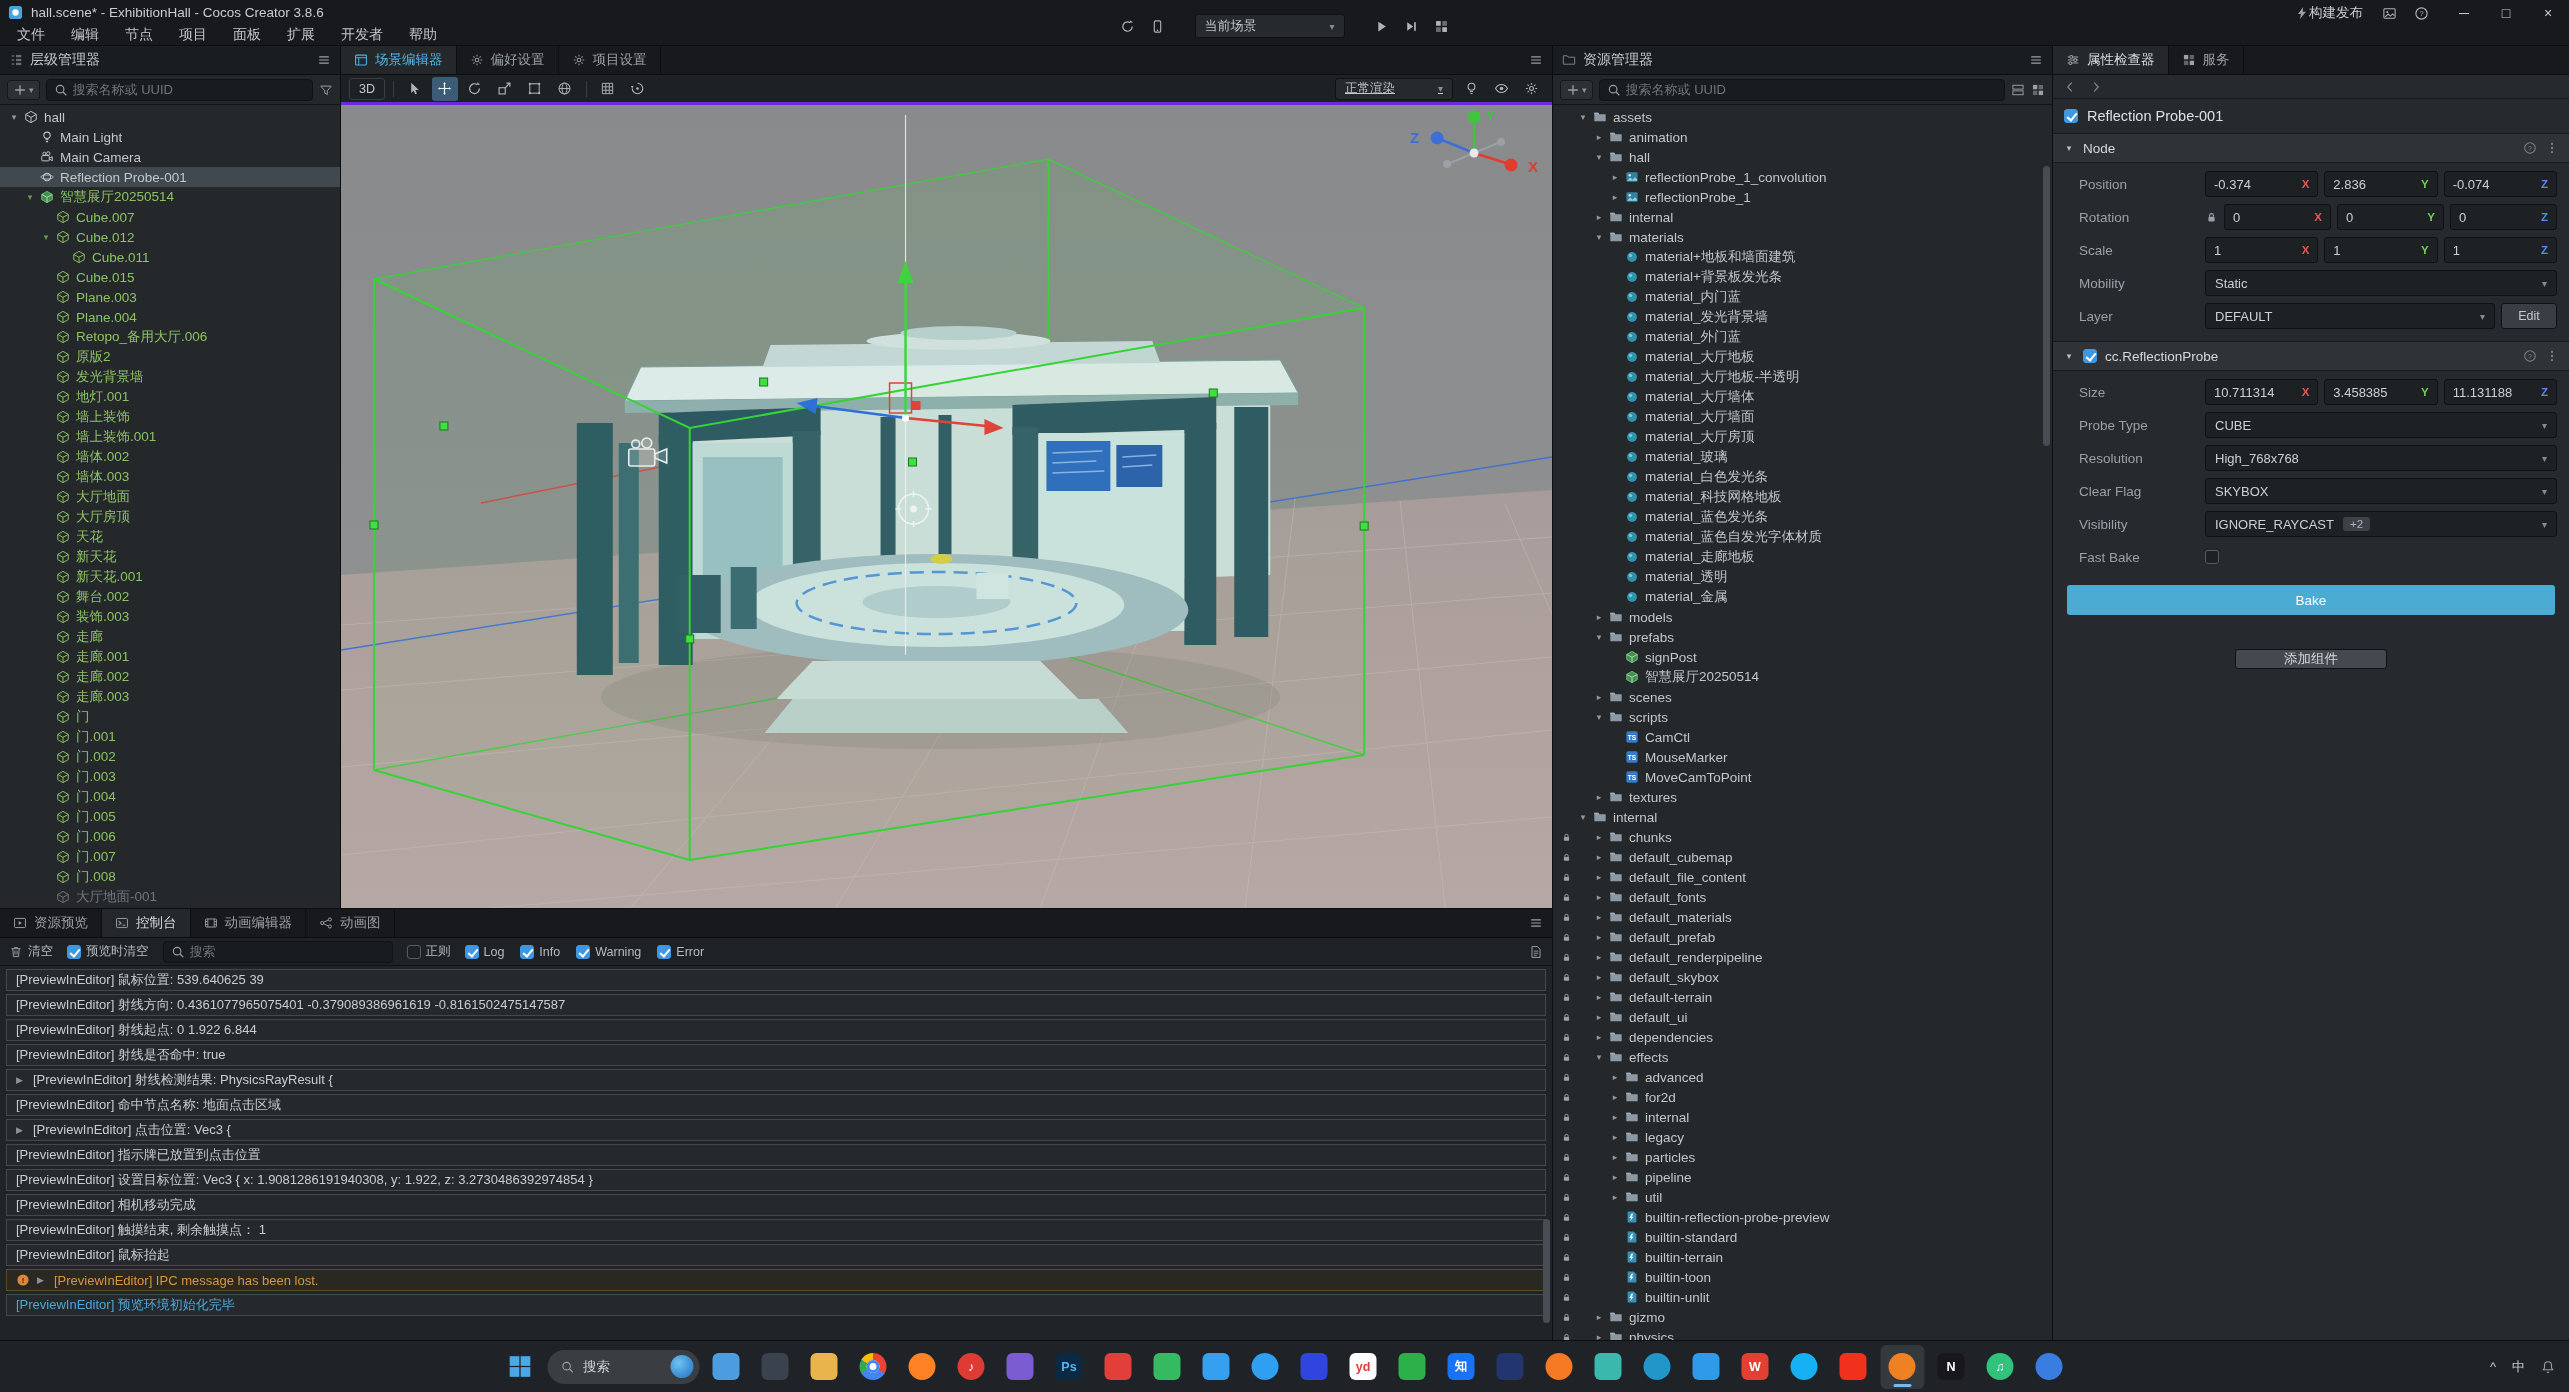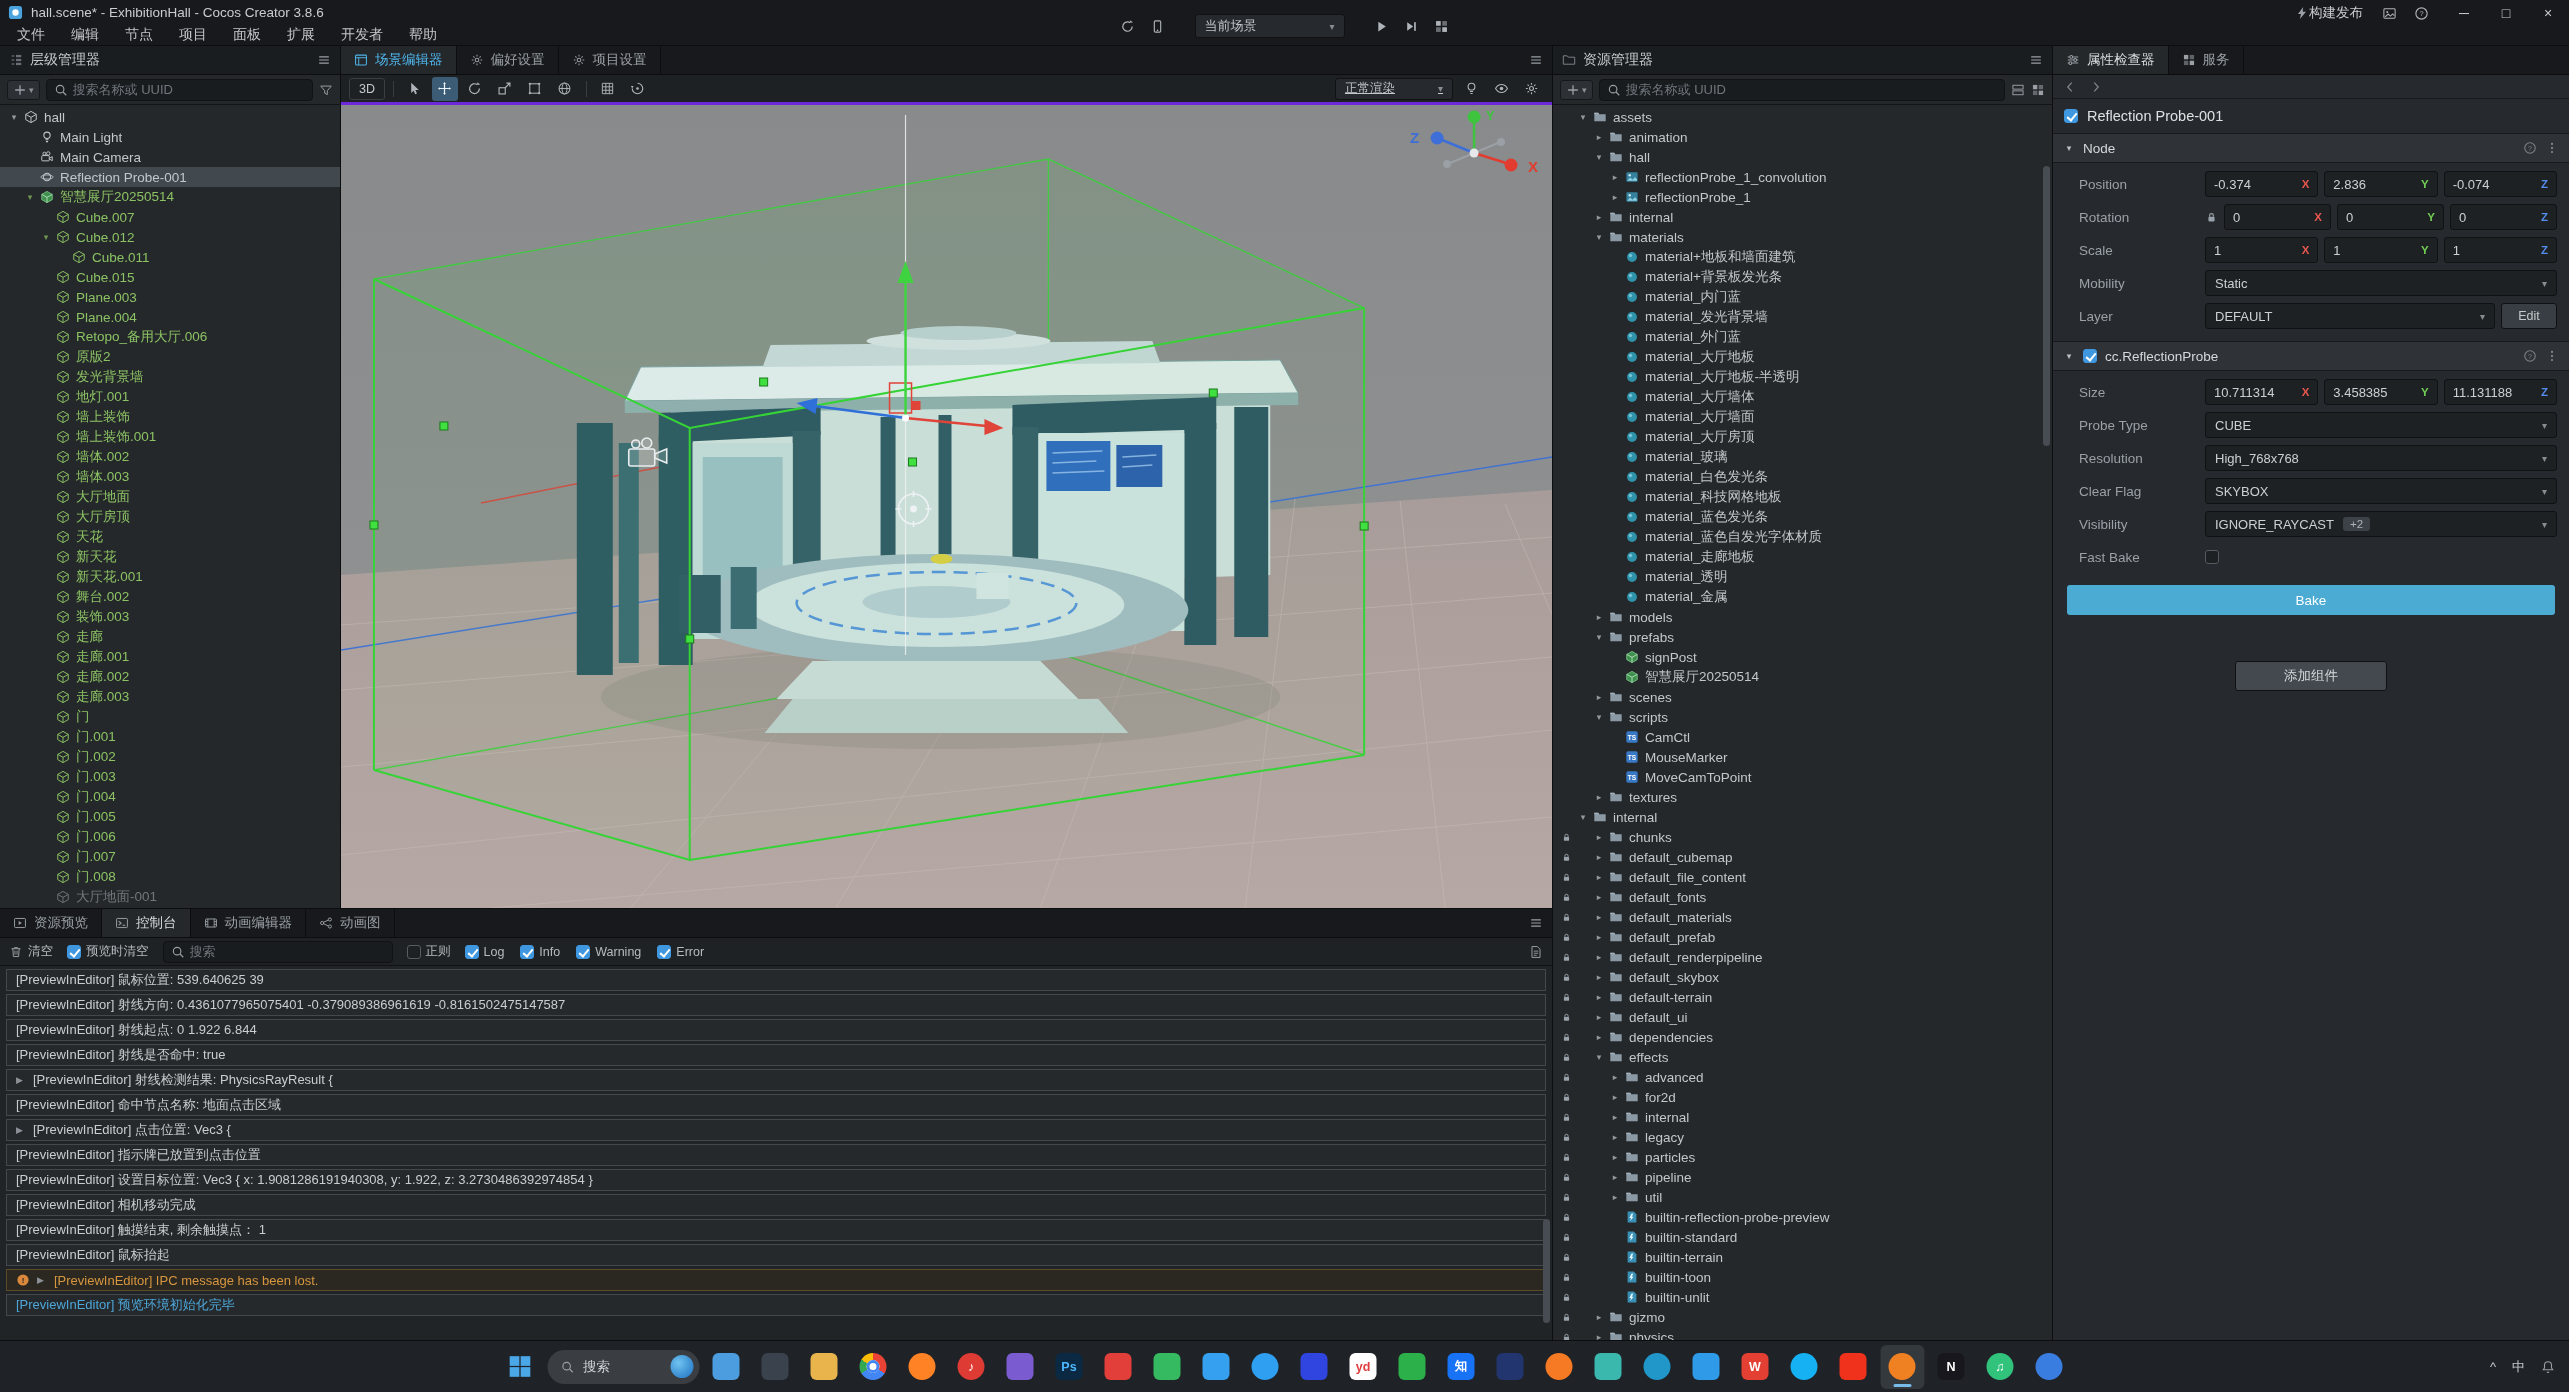--- a/index.html
+++ b/index.html
@@ -116,21 +116,21 @@
   .prop-fields { flex:1; display:flex; gap:6px; align-items:center; min-width:0; }
   .vf { flex:1; height:26px; background:#1d2124; border:1px solid #0f1113; border-radius:3px; display:flex; align-items:center; padding:0 8px; font-size:13px; color:#ccd0d4; min-width:0; overflow:hidden; }
   .vf .ax { margin-left:auto; font-size:11.5px; font-weight:bold; padding-left:6px; }
   .ax-x { color:#e8564e; } .ax-y { color:#71ce53; } .ax-z { color:#538ef0; }
   .dd { flex:1; height:26px; background:#1d2124; border:1px solid #0f1113; border-radius:3px; display:flex; align-items:center; padding:0 9px; font-size:13px; color:#ccd0d4; min-width:0; }
   .badge { background:#3c4247; border-radius:3px; padding:1px 7px; font-size:11.5px; color:#aeb4b9; margin-left:9px; }
   .edit-btn { width:56px; height:26px; flex:none; background:#383e43; border:1px solid #0f1113; border-radius:3px; display:flex; align-items:center; justify-content:center; font-size:12.5px; color:#c6cacd; }
   .lock-ic { width:13px; height:13px; color:#8b9197; flex:none; }
   .lock-ic svg { width:13px; height:13px; }
   .bake-btn { margin:8px 2px 2px; height:30px; background:#4cabd3; border-radius:3px; display:flex; align-items:center; justify-content:center; color:#ffffff; font-size:13.5px; }
-  .addc-btn { margin:32px auto 0; width:152px; height:30px; background:#43494e; border:1px solid #0f1113; border-radius:3px; display:flex; align-items:center; justify-content:center; font-size:13.5px; color:#d5d9dc; }
+  .addc-btn { margin:20px auto 0; width:152px; height:20px; background:#43494e; border:1px solid #0f1113; border-radius:3px; display:flex; align-items:center; justify-content:center; font-size:13.5px; color:#d5d9dc; }
 
   
   .taskbar { height:52px; flex:none; background:#1f2327; border-top:1px solid #0b0d0e; position:relative; display:flex; align-items:center; }
   .tb-center { position:absolute; left:50%; transform:translateX(-50%); display:flex; align-items:center; gap:5px; height:100%; }
   .tb-app { width:44px; height:44px; border-radius:6px; display:flex; align-items:center; justify-content:center; position:relative; flex:none; }
   .tb-app.active { background:#34393e; }
   .tb-app.active::after { content:""; position:absolute; bottom:2px; left:13px; right:13px; height:3px; border-radius:2px; background:#79bbe8; }
   .tb-glyph { width:27px; height:27px; border-radius:6px; display:flex; align-items:center; justify-content:center; font-size:12.5px; font-weight:bold; }
   .tb-glyph.circle { border-radius:50%; }
   .chrome-ball { width:27px; height:27px; border-radius:50%; background:conic-gradient(#ea4335 0deg 120deg,#4285f4 120deg 240deg,#34a853 240deg 300deg,#fbbc05 300deg 360deg); position:relative; }

